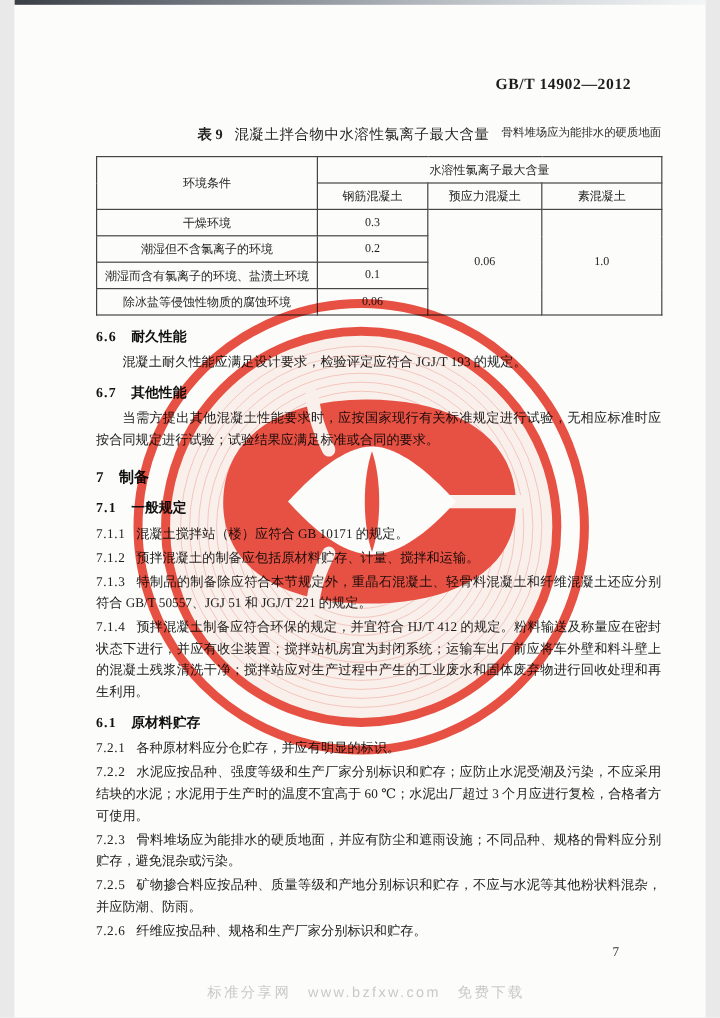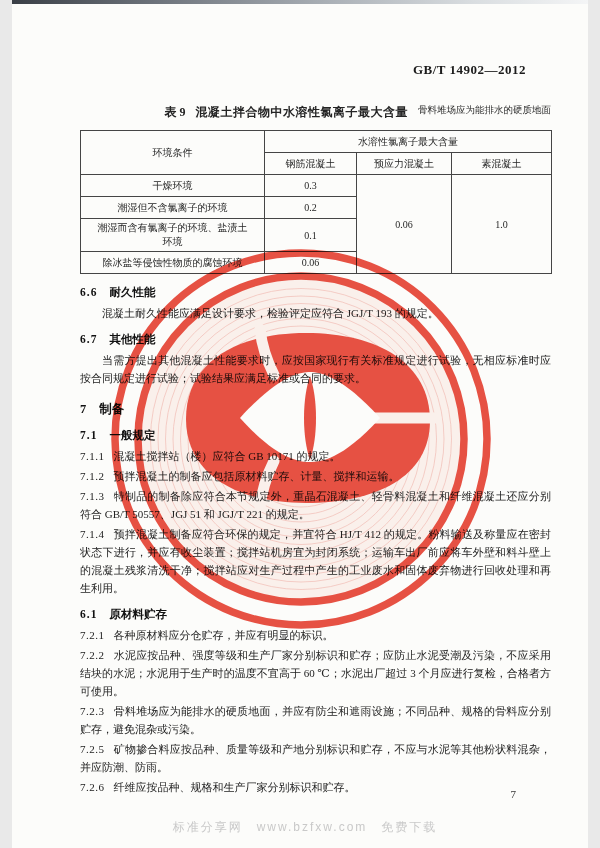--- a/index.html
+++ b/index.html
@@ -19,30 +19,30 @@
   .std-code{
     position:absolute;top:62px;right:62px;
     font-size:13px;font-weight:bold;letter-spacing:.5px;color:#1c1c1c;
   }
   .content{position:absolute;left:68px;top:104px;width:471px;}
   .table-caption{
     display:flex;align-items:flex-start;justify-content:flex-end;
     margin:0 0 9px 0;white-space:nowrap;
   }
   .table-caption .tlabel{font-weight:bold;font-size:12px;margin-right:10px;}
-  .table-caption .ttitle{font-weight:bold;font-size:12px;letter-spacing:.5px;}
+  .table-caption .ttitle{font-weight:normal;font-size:12px;letter-spacing:.5px;}
   .table-caption .tunit{font-size:9.5px;margin-left:10px;color:#2a2a2a;}
   table.t9{
     width:471px;border-collapse:collapse;table-layout:fixed;
     font-size:10px;color:#1f1f1f;
   }
   table.t9 th,table.t9 td{
     border:1px solid #454545;
     text-align:center;vertical-align:middle;
-    padding:2px 13px;height:17px;
+    padding:2px 3px;height:17px;
     font-weight:normal;
   }
   table.t9{border:1.5px solid #333;}
   .sections{margin-top:9px;}
   .sec-heading{
     font-weight:bold;font-size:11.5px;line-height:18px;
     margin:8px 0 3px 0;color:#111;
   }
   .sec-heading.chapter{font-size:12.5px;margin:13px 0 3px 0;}
   .sec-heading .num{margin-right:12px;letter-spacing:1px;}

